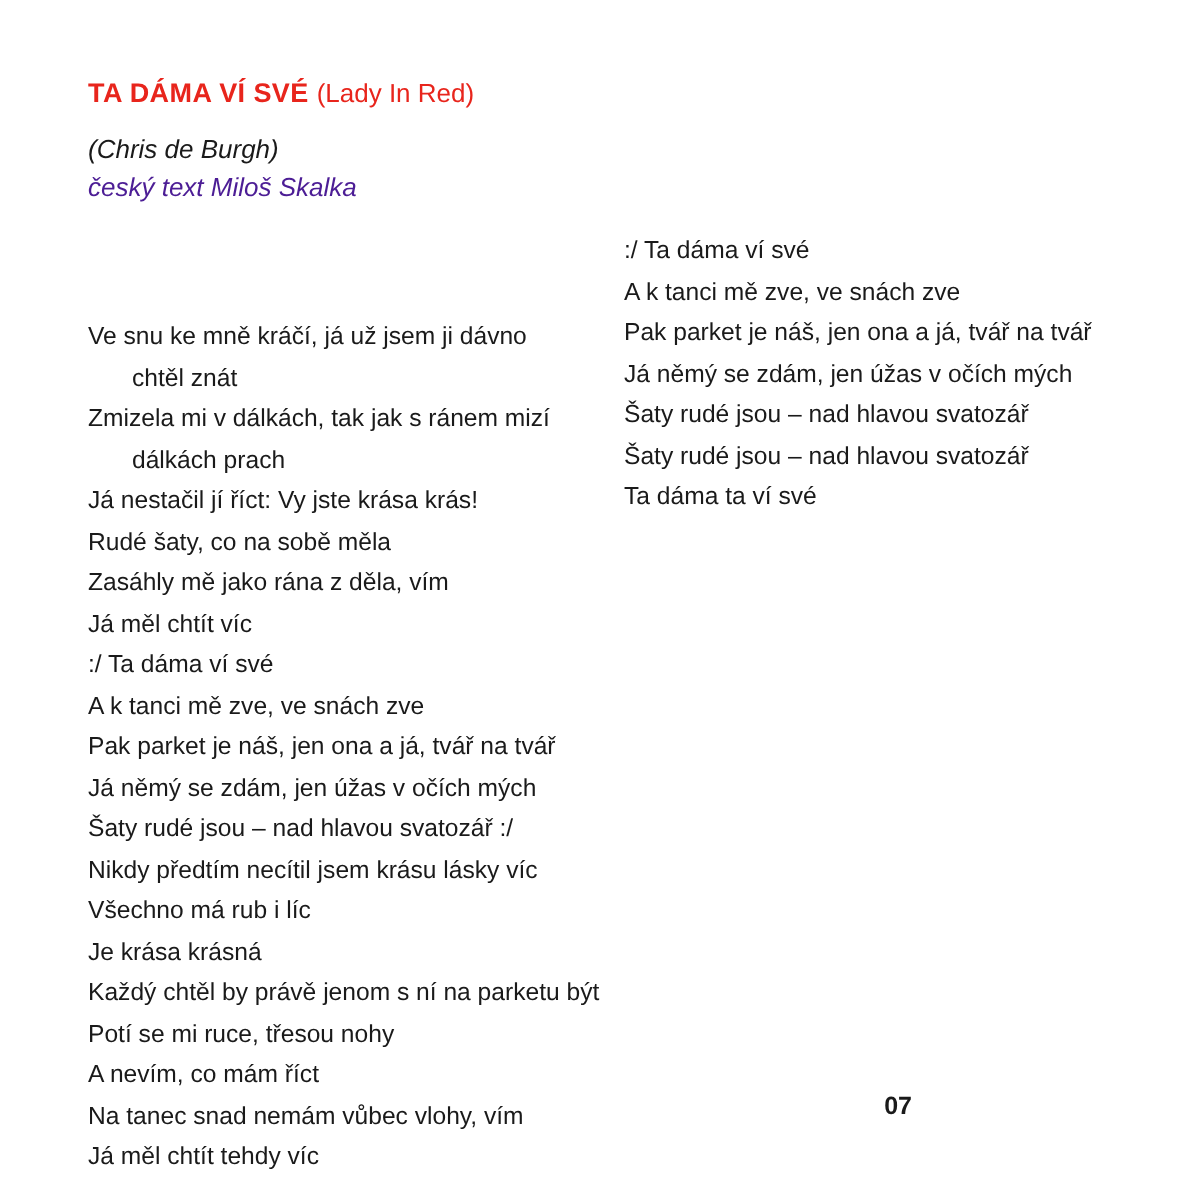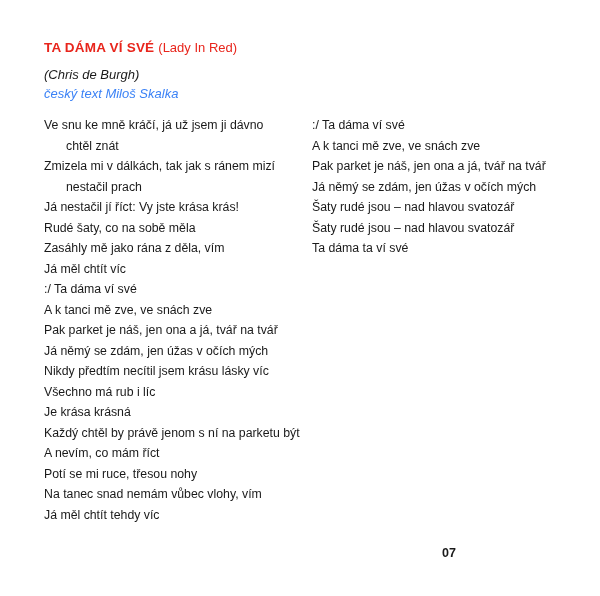--- a/index.html
+++ b/index.html
@@ -43,36 +43,37 @@
   }
   .credit-author {
     font-size: 13px;
     font-style: italic;
     color: #1a1a1a;
     margin-top: 11px;
   }
   .credit-text {
     font-size: 13px;
     font-style: italic;
-    color: #3b82f6;
+    color: #4c1d95;
     margin-top: 4px;
   }
   .columns {
     position: absolute;
     left: 0;
     top: 115px;
     width: 600px;
   }
   .col {
     position: absolute;
     top: 0;
   }
   .col-left {
     left: 44px;
     width: 262px;
+    margin-top: 43px;
   }
   .col-right {
     left: 312px;
     width: 270px;
   }
   .lyric-line {
     font-size: 12.3px;
     line-height: 20.5px;
     color: #1a1a1a;
     white-space: pre-wrap;
@@ -100,35 +101,36 @@
     </div>
     <div class="credit-author">(Chris de Burgh)</div>
     <div class="credit-text">český text Miloš Skalka</div>
   </div>
 
   <div class="columns">
     <div class="col col-left">
       <div class="lyric-line">Ve snu ke mně kráčí, já už jsem ji dávno</div>
       <div class="lyric-line indent">chtěl znát</div>
       <div class="lyric-line">Zmizela mi v dálkách, tak jak s ránem mizí</div>
-      <div class="lyric-line indent">nestačil prach</div>
+      <div class="lyric-line indent">dálkách prach</div>
       <div class="lyric-line">Já nestačil jí říct: Vy jste krása krás!</div>
       <div class="lyric-line">Rudé šaty, co na sobě měla</div>
       <div class="lyric-line">Zasáhly mě jako rána z děla, vím</div>
       <div class="lyric-line">Já měl chtít víc</div>
       <div class="lyric-line">:/ Ta dáma ví své</div>
       <div class="lyric-line">A k tanci mě zve, ve snách zve</div>
       <div class="lyric-line">Pak parket je náš, jen ona a já, tvář na tvář</div>
       <div class="lyric-line">Já němý se zdám, jen úžas v očích mých</div>
+      <div class="lyric-line">Šaty rudé jsou – nad hlavou svatozář :/</div>
       <div class="lyric-line">Nikdy předtím necítil jsem krásu lásky víc</div>
       <div class="lyric-line">Všechno má rub i líc</div>
       <div class="lyric-line">Je krása krásná</div>
       <div class="lyric-line">Každý chtěl by právě jenom s ní na parketu být</div>
+      <div class="lyric-line">Potí se mi ruce, třesou nohy</div>
       <div class="lyric-line">A nevím, co mám říct</div>
-      <div class="lyric-line">Potí se mi ruce, třesou nohy</div>
       <div class="lyric-line">Na tanec snad nemám vůbec vlohy, vím</div>
       <div class="lyric-line">Já měl chtít tehdy víc</div>
     </div>
 
     <div class="col col-right">
       <div class="lyric-line">:/ Ta dáma ví své</div>
       <div class="lyric-line">A k tanci mě zve, ve snách zve</div>
       <div class="lyric-line">Pak parket je náš, jen ona a já, tvář na tvář</div>
       <div class="lyric-line">Já němý se zdám, jen úžas v očích mých</div>
       <div class="lyric-line">Šaty rudé jsou – nad hlavou svatozář</div>

